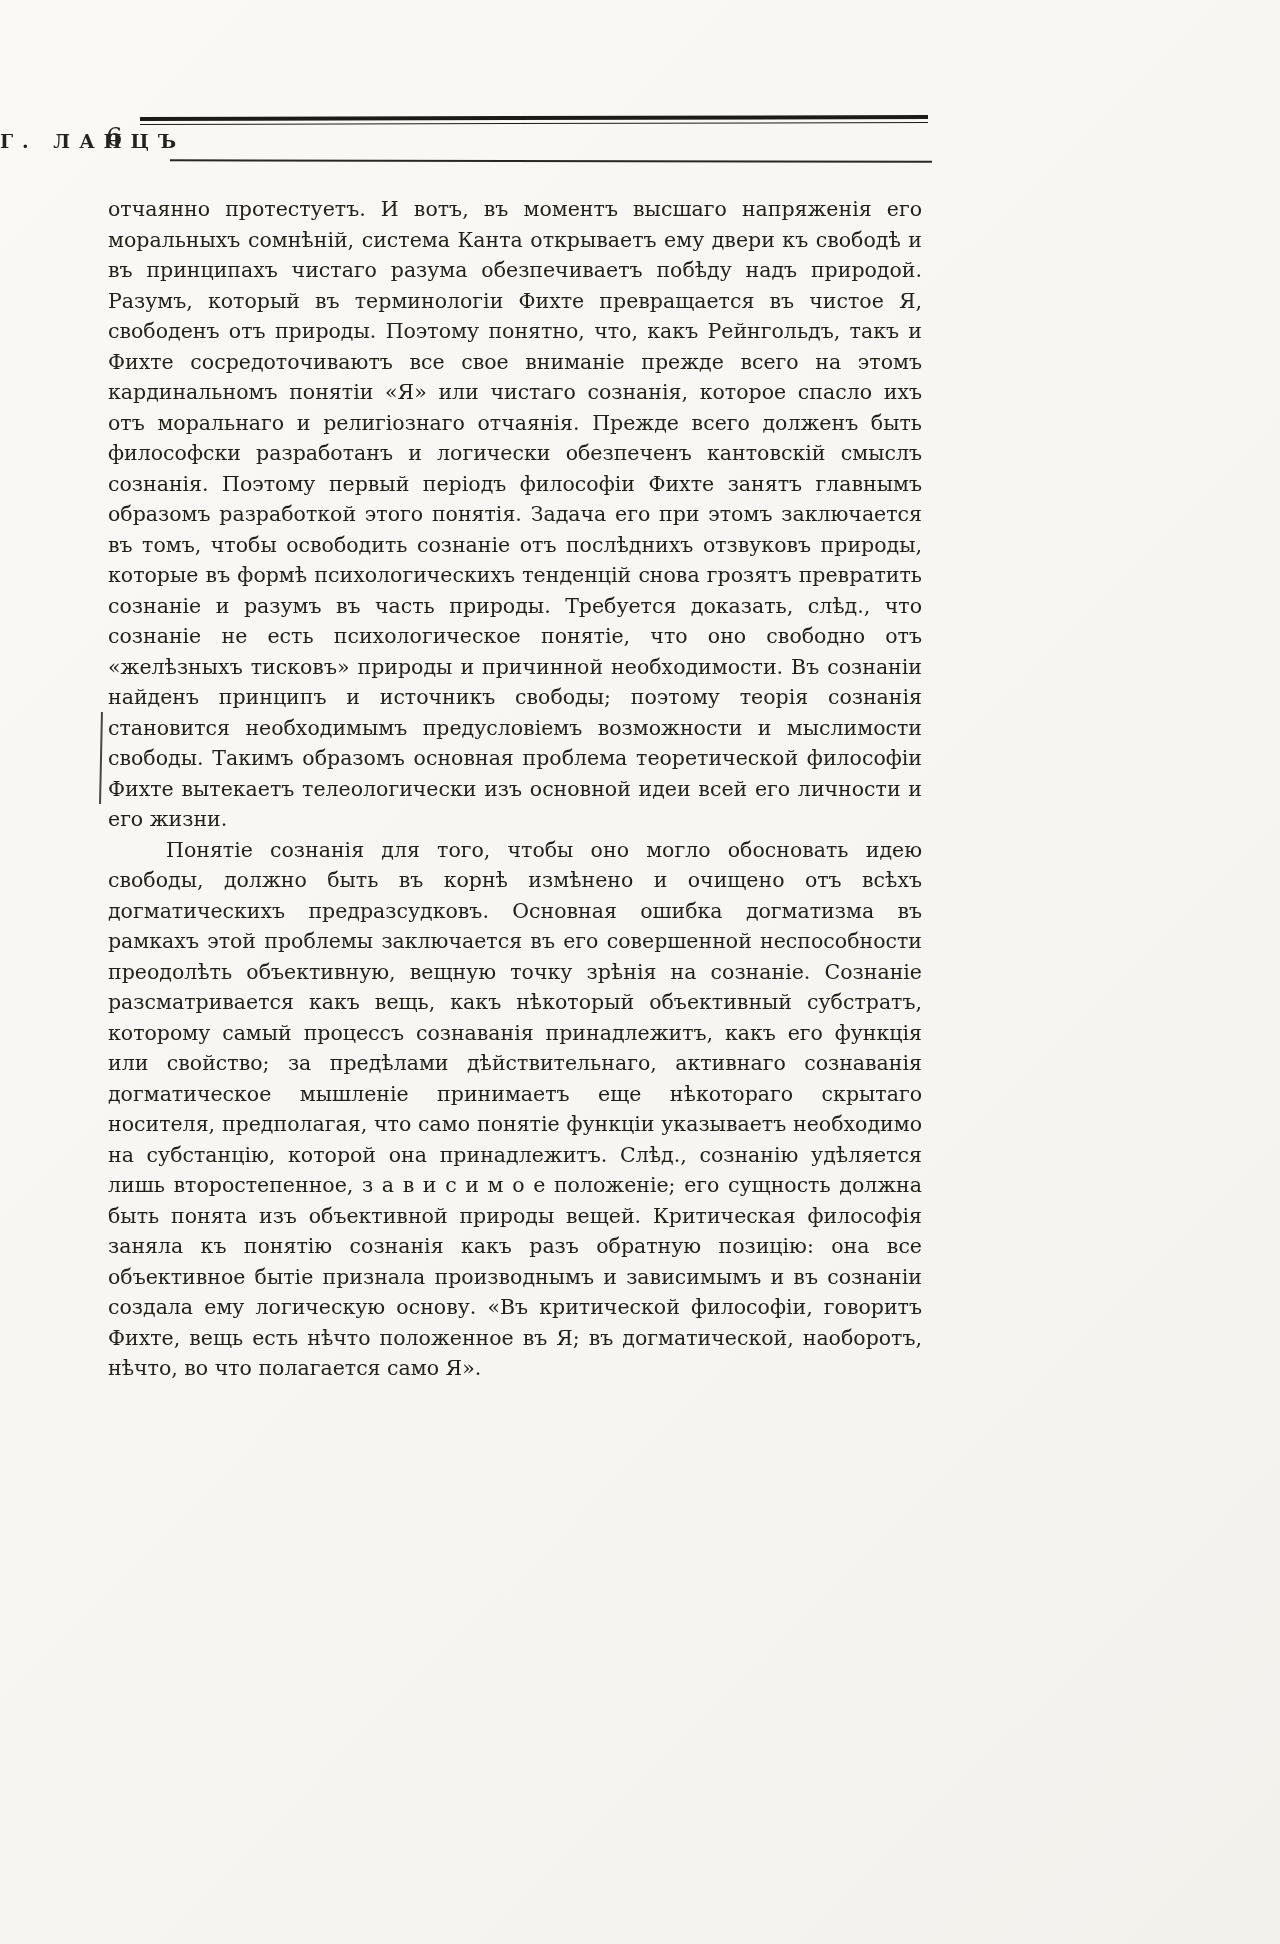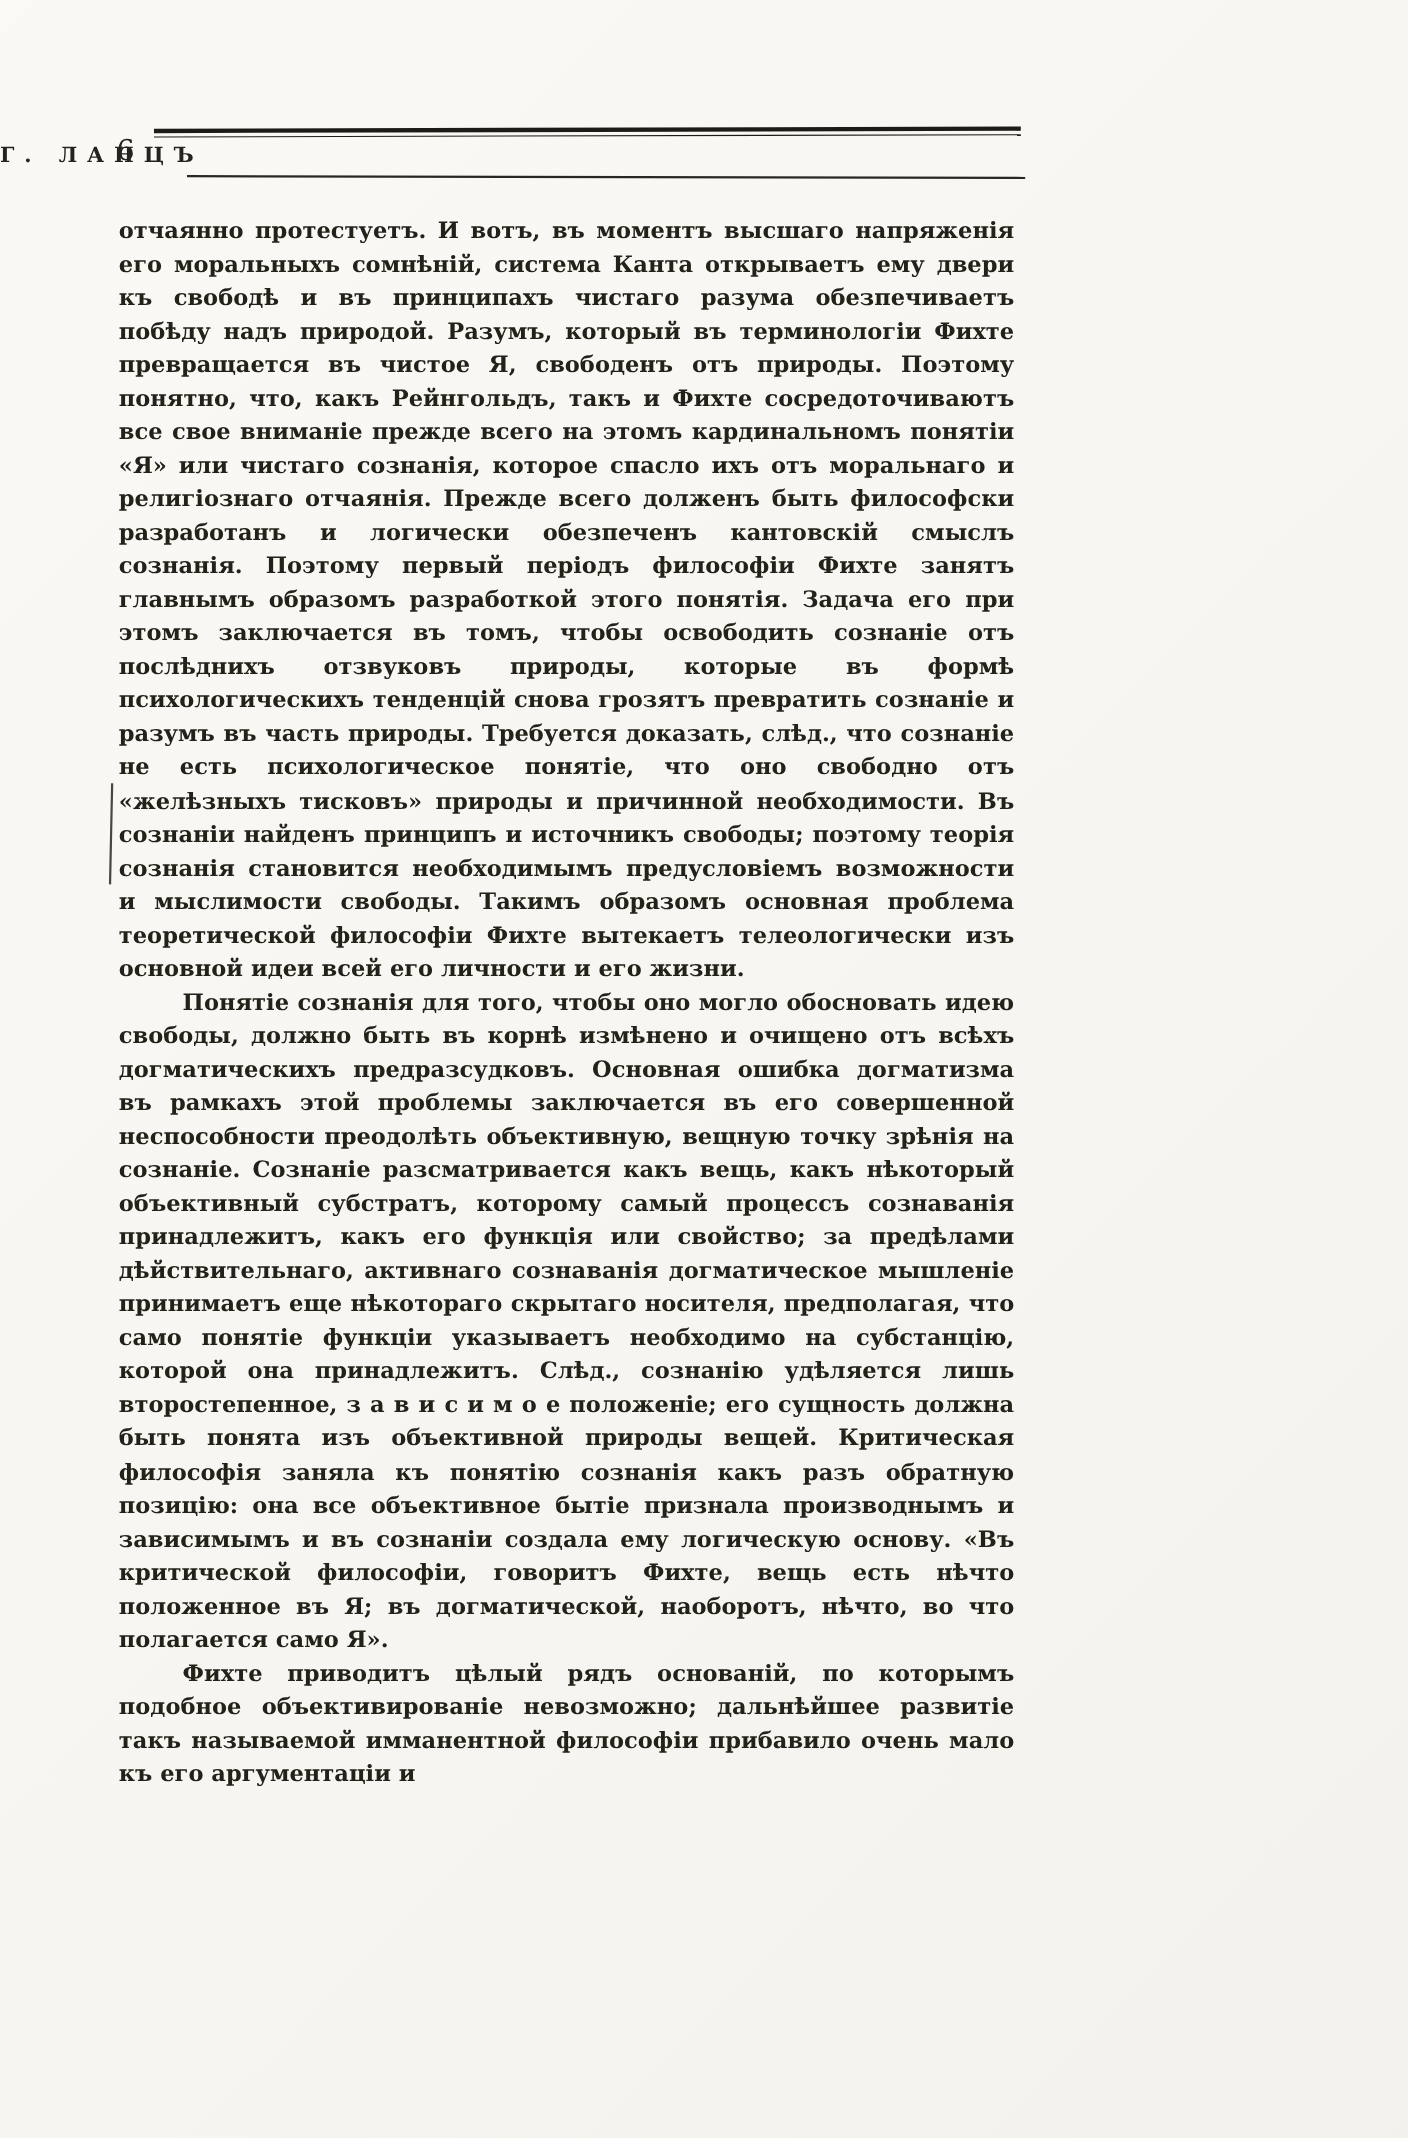--- a/index.html
+++ b/index.html
@@ -61,21 +61,20 @@
     top: 194px;
     width: 814px;
     font-size: 20.5px;
     line-height: 30.5px;
     text-align: justify;
     color: #242119;
   }
   .body-text p {
     margin: 0;
     padding: 0;
-    font-weight: bold;
   }
   .body-text p.indented {
     text-indent: 58px;
   }
   .margin-mark {
     position: absolute;
     left: 100px;
     top: 712px;
     width: 2px;
     height: 92px;
@@ -92,18 +91,17 @@
 
   <div class="page-number">6</div>
 
   <div class="running-title">Г. ЛАНЦЪ</div>
 
   <div class="header-underline"></div>
 
   <div class="body-text">
     <p>отчаянно протестуетъ. И вотъ, въ моментъ высшаго напряженія его моральныхъ сомнѣній, система Канта открываетъ ему двери къ свободѣ и въ принципахъ чистаго разума обезпечиваетъ побѣду надъ природой. Разумъ, который въ терминологіи Фихте превращается въ чистое Я, свободенъ отъ природы. Поэтому понятно, что, какъ Рейнгольдъ, такъ и Фихте сосредоточиваютъ все свое вниманіе прежде всего на этомъ кардинальномъ понятіи «Я» или чистаго сознанія, которое спасло ихъ отъ моральнаго и религіознаго отчаянія. Прежде всего долженъ быть философски разработанъ и логически обезпеченъ кантовскій смыслъ сознанія. Поэтому первый періодъ философіи Фихте занятъ главнымъ образомъ разработкой этого понятія. Задача его при этомъ заключается въ томъ, чтобы освободить сознаніе отъ послѣднихъ отзвуковъ природы, которые въ формѣ психологическихъ тенденцій снова грозятъ превратить сознаніе и разумъ въ часть природы. Требуется доказать, слѣд., что сознаніе не есть психологическое понятіе, что оно свободно отъ «желѣзныхъ тисковъ» природы и причинной необходимости. Въ сознаніи найденъ принципъ и источникъ свободы; поэтому теорія сознанія становится необходимымъ предусловіемъ возможности и мыслимости свободы. Такимъ образомъ основная проблема теоретической философіи Фихте вытекаетъ телеологически изъ основной идеи всей его личности и его жизни.</p>
     <p class="indented">Понятіе сознанія для того, чтобы оно могло обосновать идею свободы, должно быть въ корнѣ измѣнено и очищено отъ всѣхъ догматическихъ предразсудковъ. Основная ошибка догматизма въ рамкахъ этой проблемы заключается въ его совершенной неспособности преодолѣть объективную, вещную точку зрѣнія на сознаніе. Сознаніе разсматривается какъ вещь, какъ нѣкоторый объективный субстратъ, которому самый процессъ сознаванія принадлежитъ, какъ его функція или свойство; за предѣлами дѣйствительнаго, активнаго сознаванія догматическое мышленіе принимаетъ еще нѣкотораго скрытаго носителя, предполагая, что само понятіе функціи указываетъ необходимо на субстанцію, которой она принадлежитъ. Слѣд., сознанію удѣляется лишь второстепенное, з а в и с и м о е положеніе; его сущность должна быть понята изъ объективной природы вещей. Критическая философія заняла къ понятію сознанія какъ разъ обратную позицію: она все объективное бытіе признала производнымъ и зависимымъ и въ сознаніи создала ему логическую основу. «Въ критической философіи, говоритъ Фихте, вещь есть нѣчто положенное въ Я; въ догматической, наоборотъ, нѣчто, во что полагается само Я».</p>
-    <p class="indented">Фихте приводитъ цѣлый рядъ основаній, по которымъ подобное объективированіе невозможно; дальнѣйшее развитіе такъ называемой имманентной философіи прибавило очень мало къ его аргументаціи и</p>
   </div>
 
   <div class="margin-mark"></div>
 
 </div>
 
 </body></html>

